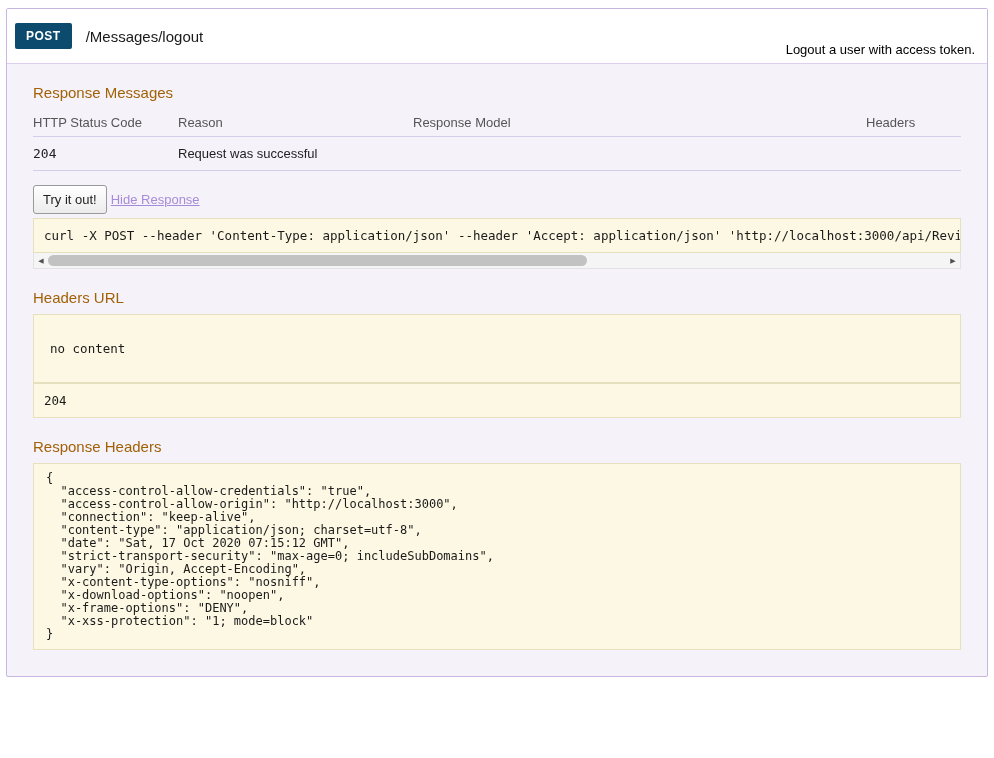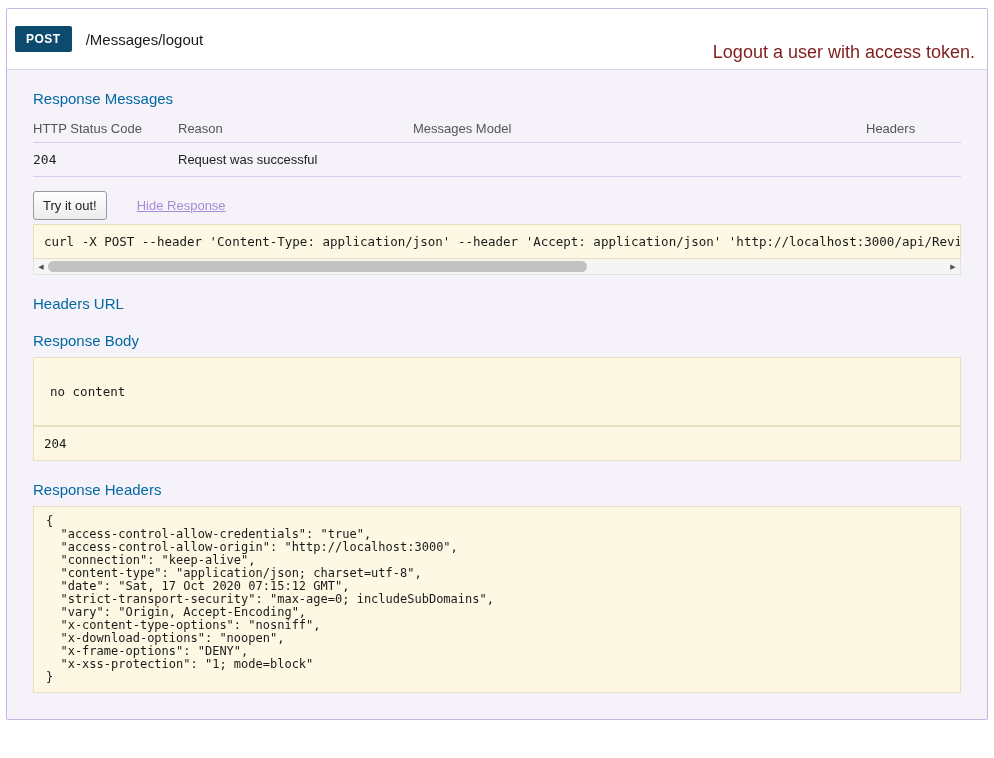--- a/index.html
+++ b/index.html
@@ -39,31 +39,31 @@
   }
   .op-path {
     margin-left: 14px;
     font-size: 15px;
     color: #1a1a1a;
     text-decoration: none;
     cursor: pointer;
   }
   .op-desc {
     margin-left: auto;
-    font-size: 18px;
-    color: #7f1d1d;
+    font-size: 13px;
+    color: #000000;
     text-decoration: none;
     cursor: pointer;
     margin-top: 27px;
   }
   .op-body {
     padding: 4px 26px 26px 26px;
   }
   .section-heading {
-    color: #0369a1;
+    color: #a16207;
     font-size: 15px;
     font-weight: normal;
     margin: 20px 0 8px 0;
   }
   .section-heading.first { margin-top: 16px; }
 
   table.responses {
     width: 100%;
     border-collapse: collapse;
     table-layout: fixed;
@@ -89,34 +89,33 @@
   }
   .col-code   { width: 145px; }
   .col-reason { width: 235px; }
   .col-model  { width: auto; }
   .col-hdrs   { width: 95px; }
 
   .actions-row {
     display: flex;
     align-items: center;
     margin: 14px 0 4px 0;
-    gap: 16px;
   }
   .try-btn {
     font-family: "Liberation Sans", sans-serif;
     font-size: 13px;
     color: #222;
     background: linear-gradient(#ffffff, #ececec);
     border: 1px solid #999;
     border-radius: 3px;
     padding: 6px 9px;
     cursor: pointer;
   }
   .hide-response-link {
-    margin-left: 14px;
+    margin-left: 4px;
     font-size: 13px;
     color: #a68bd8;
     text-decoration: underline;
     cursor: pointer;
   }
 
   .codebox {
     background: #fcf8e3;
     border: 1px solid #e7e0bf;
     padding: 9px 10px;
@@ -192,21 +191,21 @@
         <colgroup>
           <col class="col-code">
             <col class="col-reason">
             <col class="col-model">
             <col class="col-hdrs">
         </colgroup>
         <thead>
           <tr>
             <th>HTTP Status Code</th>
             <th>Reason</th>
-            <th>Messages Model</th>
+            <th>Response Model</th>
             <th>Headers</th>
           </tr>
         </thead>
         <tbody>
           <tr>
             <td class="mono">204</td>
             <td>Request was successful</td>
             <td></td>
             <td></td>
           </tr>
@@ -224,21 +223,20 @@
           <div class="sb-arrow">◀</div>
           <div class="sb-track">
             <div class="sb-thumb"></div>
           </div>
           <div class="sb-arrow">▶</div>
         </div>
       </div>
 
       <h3 class="section-heading">Headers URL</h3>
 
-      <h3 class="section-heading">Response Body</h3>
       <pre class="codebox tall">no content</pre>
 
       <pre class="codebox">204</pre>
 
       <h3 class="section-heading">Response Headers</h3>
       <pre class="codebox dense">{
   "access-control-allow-credentials": "true",
   "access-control-allow-origin": "http://localhost:3000",
   "connection": "keep-alive",
   "content-type": "application/json; charset=utf-8",

